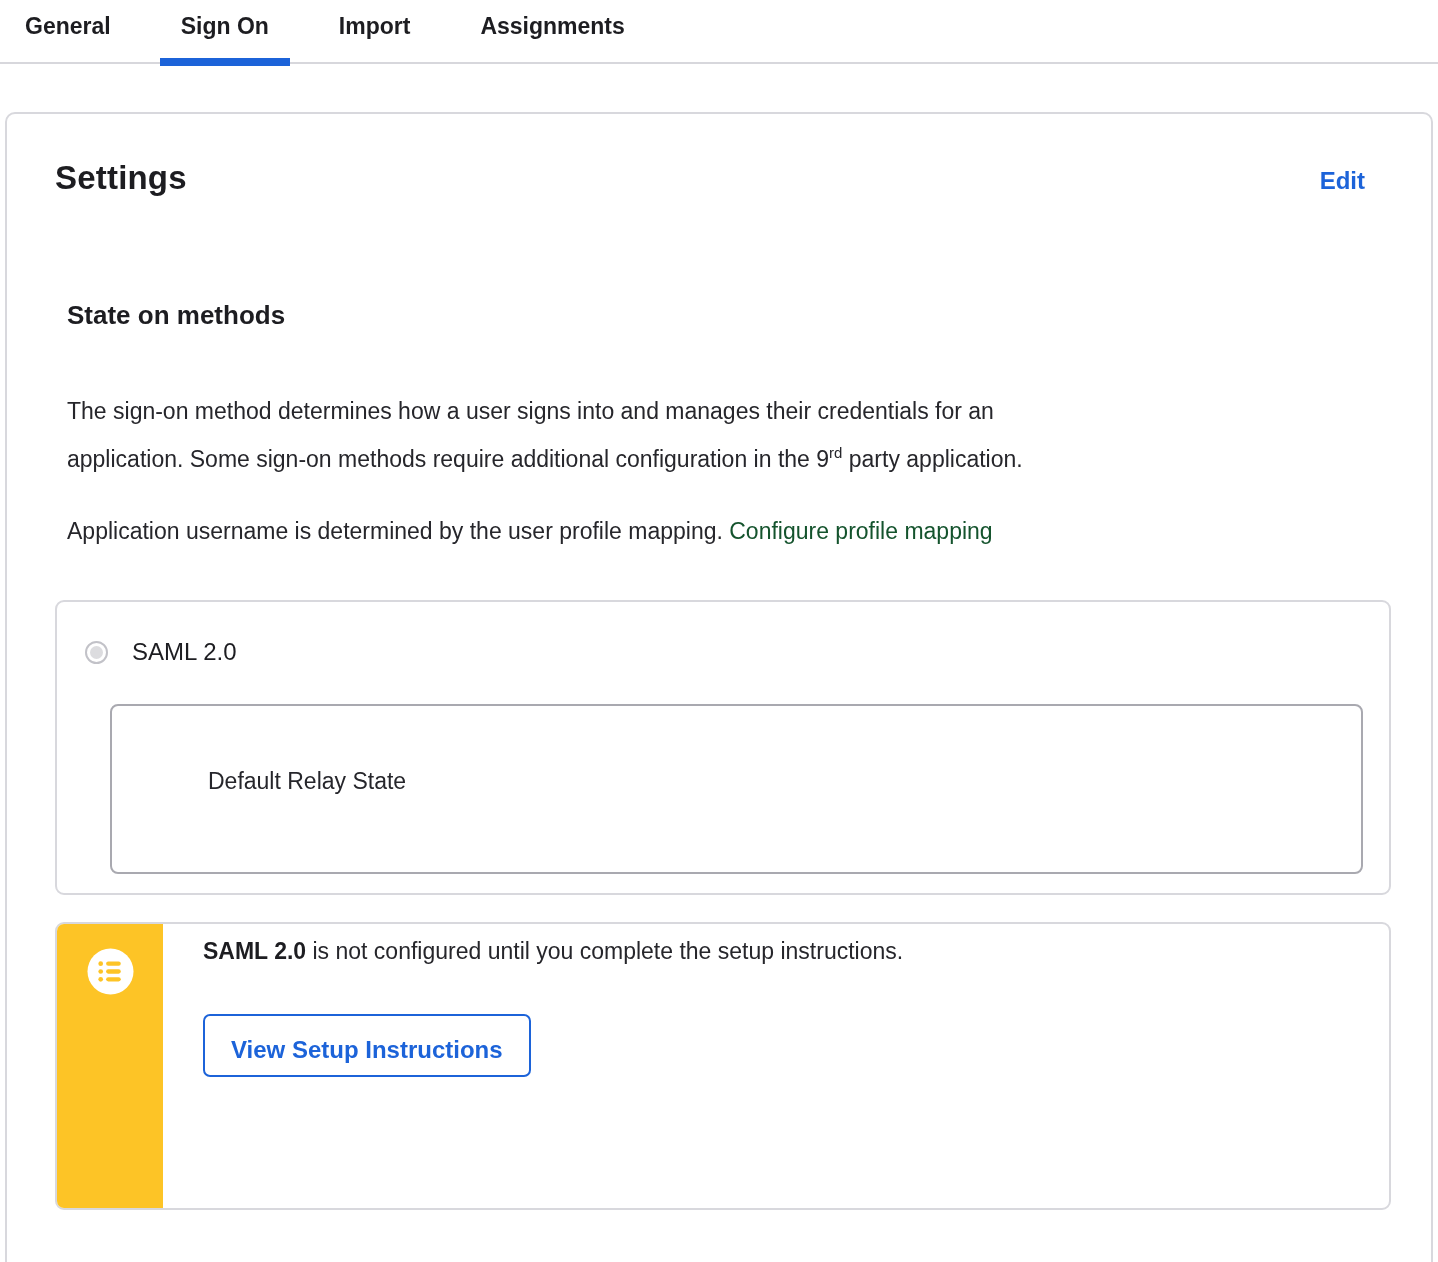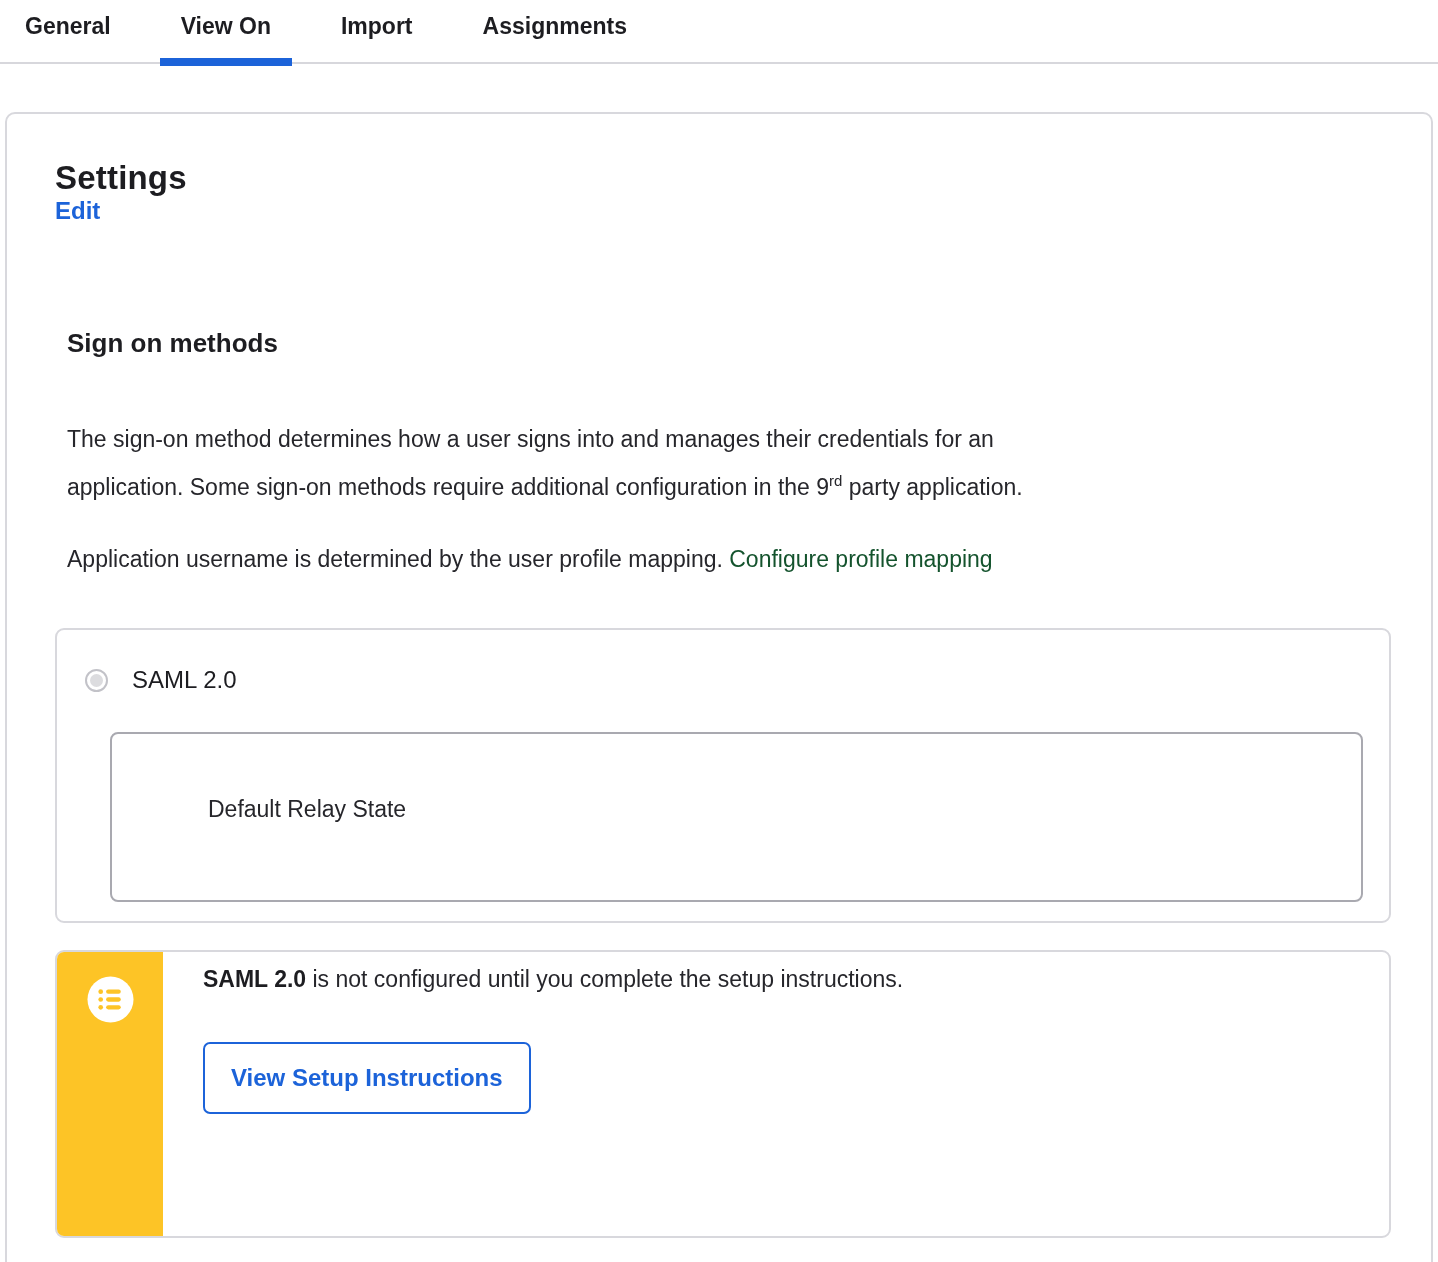--- a/index.html
+++ b/index.html
@@ -46,21 +46,20 @@
     border-radius: 10px;
     background: #ffffff;
     height: 1210px;
     padding: 0 40px 0 48px;
   }
   .card-header {
     margin-top: 45px;
     display: flex;
     justify-content: space-between;
     align-items: baseline;
-    flex-direction: column;
   }
   .card-title {
     font-size: 33px;
     font-weight: bold;
     letter-spacing: 0.2px;
   }
   .edit-link {
     font-size: 24px;
     font-weight: bold;
     color: #1c63d9;
@@ -163,21 +162,21 @@
     padding: 14px 0 0 40px;
   }
   .callout-text {
     font-size: 23px;
     color: #26262b;
   }
   .callout-text b { color: #1d1d21; }
   .setup-btn {
     margin-top: 49px;
     display: inline-block;
-    height: 72px;
+    height: 63px;
     padding: 0 26px;
     background: #ffffff;
     border: 2px solid #1c63d9;
     border-radius: 7px;
     color: #1c63d9;
     font-family: "Liberation Sans", sans-serif;
     font-size: 24px;
     font-weight: bold;
     line-height: 68px;
     cursor: pointer;
@@ -186,33 +185,33 @@
     margin-top: 40px;
     font-size: 23px;
     color: #26262b;
   }
 </style>
 </head>
 <body>
 
 <div class="tabbar">
   <div class="tab">General</div>
-  <div class="tab active">View On</div>
+  <div class="tab active">Sign On</div>
   <div class="tab">Import</div>
   <div class="tab">Assignments</div>
 </div>
 
 <div class="card">
 
   <div class="card-header">
     <div class="card-title">Settings</div>
     <a class="edit-link">Edit</a>
   </div>
 
-  <div class="section-title">Sign on methods</div>
+  <div class="section-title">State on methods</div>
 
   <p class="desc"><span>The sign-on method determines how a user signs into and manages their credentials for an</span><br><span>application. Some sign-on methods require additional configuration in the 9</span><sup>rd</sup><span> party application.</span></p>
 
   <p class="desc desc-2"><span>Application username is determined by the user profile mapping. </span><a class="inline-link">Configure profile mapping</a></p>
 
   <div class="method-box">
     <div class="radio-row">
       <span class="radio"></span>
       <span class="radio-label">SAML 2.0</span>
     </div>

